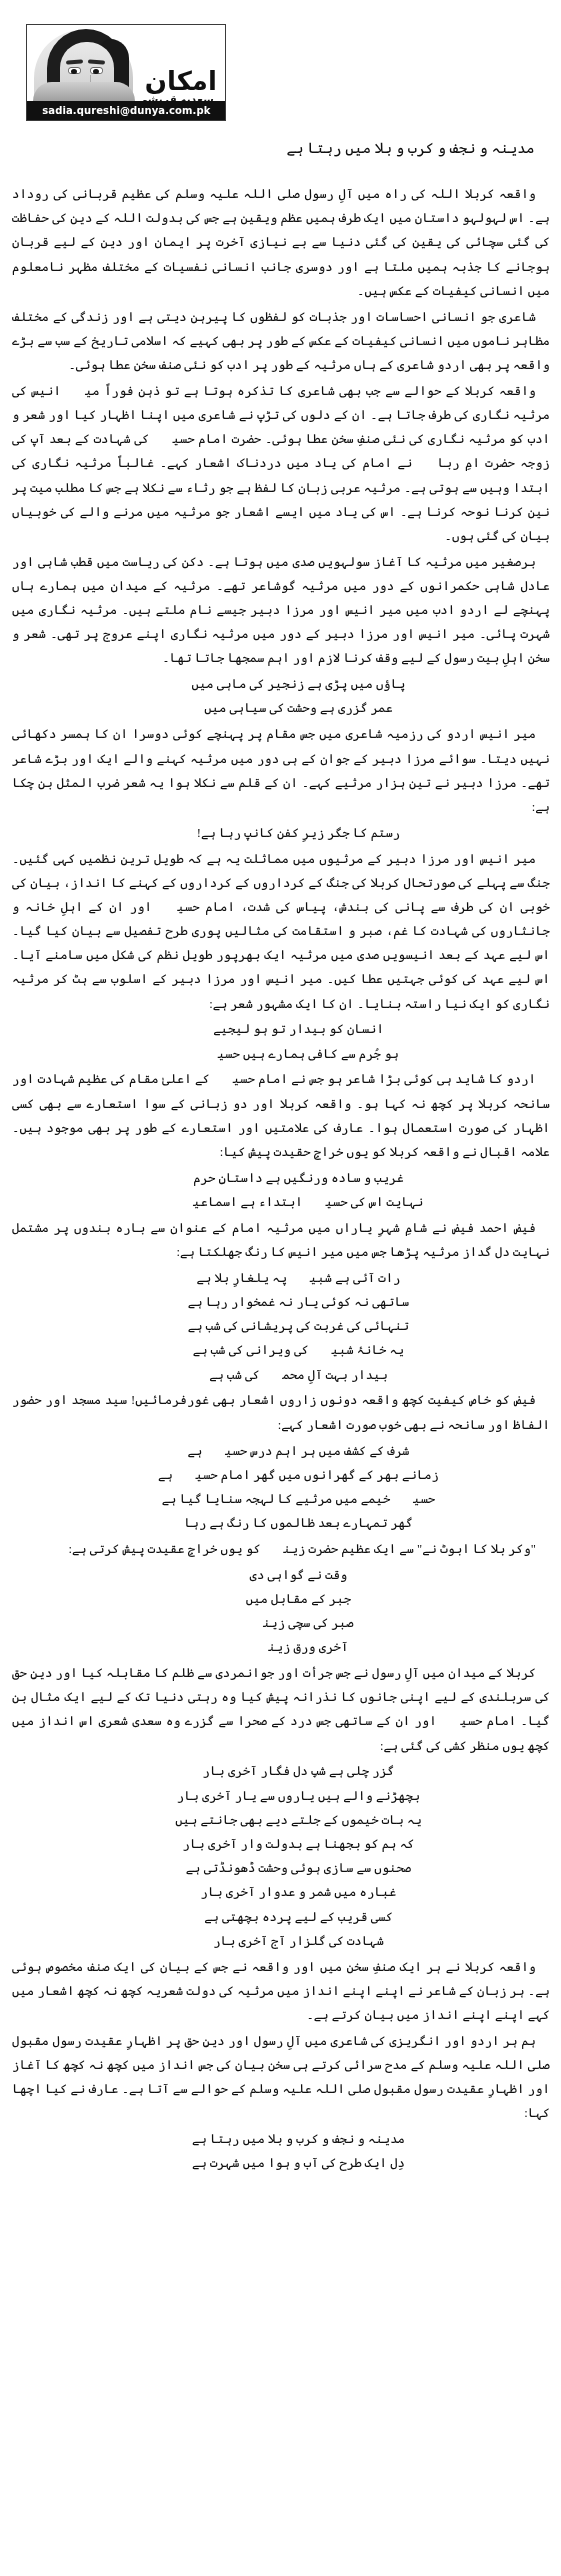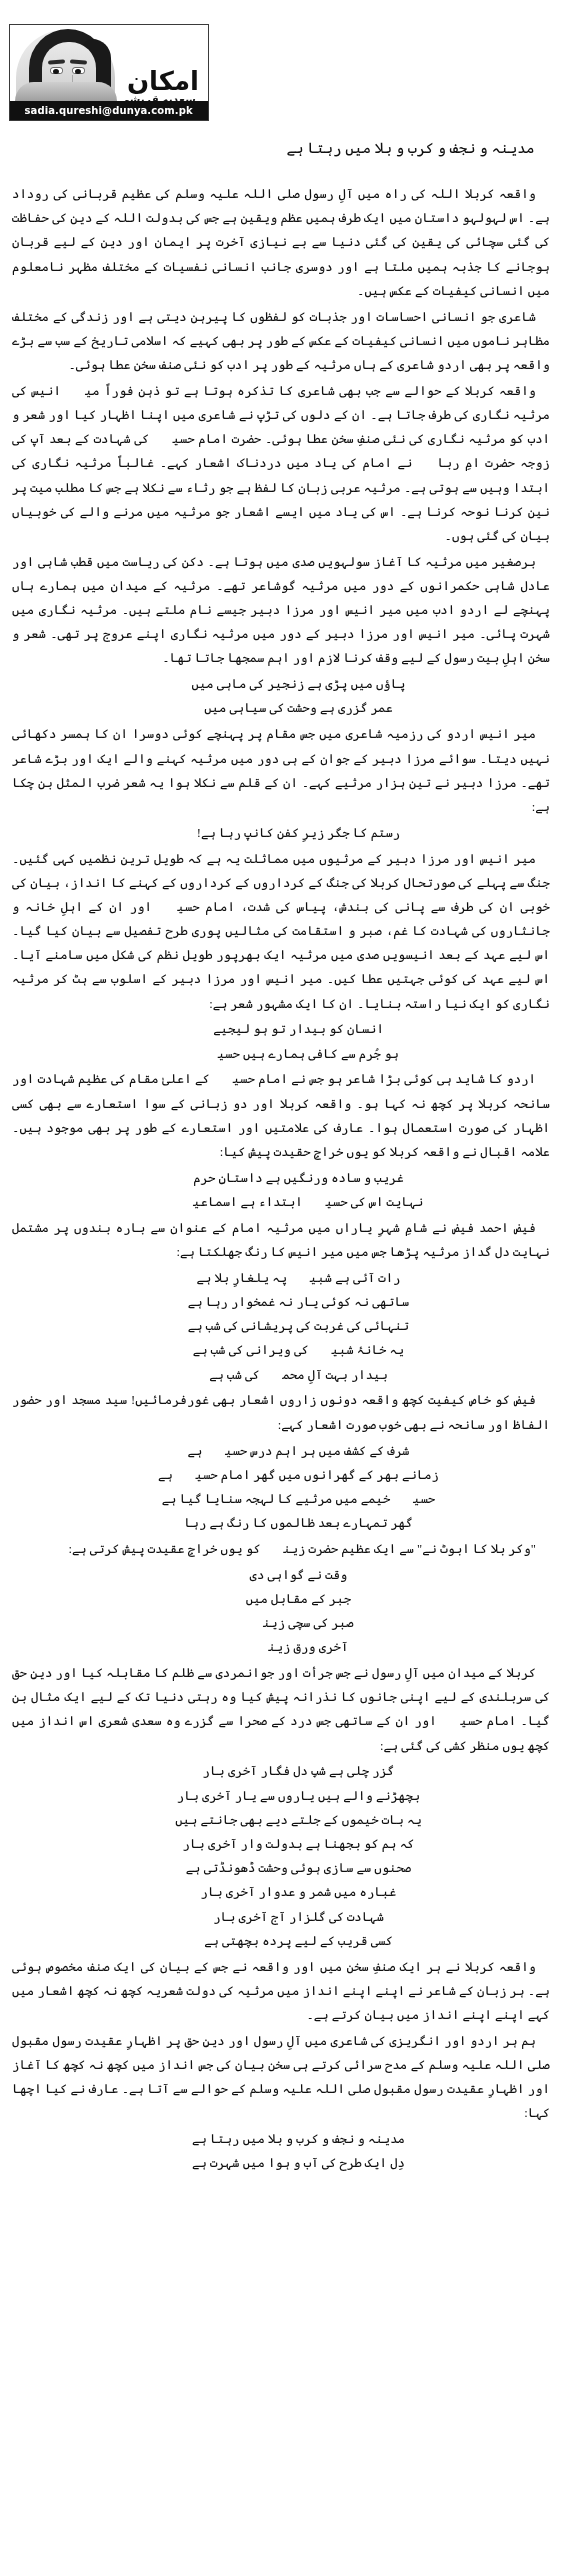--- a/index.html
+++ b/index.html
@@ -24,21 +24,21 @@
     box-sizing: border-box;
     padding: 0 8.6px 26px 8.6px;
   }
 
   
   .masthead {
     width: 100%;
     height: 130px;
     position: relative;
     display: flex;
-    justify-content: flex-end;
+    justify-content: flex-start;
     align-items: flex-start;
     padding-top: 24px;
     box-sizing: border-box;
   }
   .logo-box {
     width: 200px;
     height: 97px;
     border: 1.4px solid #3a3a3a;
     position: relative;
     box-sizing: border-box;
@@ -323,22 +323,22 @@
         <div class="verse">آخری ورق زینبؓ</div>
       </div>
       <p class="para">کربلا کے میدان میں آلِ رسول نے جس جرأت اور جوانمردی سے ظلم کا مقابلہ کیا اور دینِ حق کی سربلندی کے لیے اپنی جانوں کا نذرانہ پیش کیا وہ رہتی دنیا تک کے لیے ایک مثال بن گیا۔ امام حسینؓ اور ان کے ساتھی جس درد کے صحرا سے گزرے وہ سعدی شعری اس انداز میں کچھ یوں منظر کشی کی گئی ہے:</p>
       <div class="verse-block">
         <div class="verse">گزر چلی ہے شبِ دل فگار آخری بار</div>
         <div class="verse">بچھڑنے والے ہیں یاروں سے یار آخری بار</div>
         <div class="verse">یہ بات خیموں کے جلتے دیے بھی جانتے ہیں</div>
         <div class="verse">کہ ہم کو بجھنا ہے بدولت وار آخری بار</div>
         <div class="verse">صحنوں سے سازی ہوئی وحشت ڈھونڈتی ہے</div>
         <div class="verse">غبارہ میں شمر و عدوار آخری بار</div>
+        <div class="verse">کسی قریب کے لیے پردہ بچھتی ہے</div>
         <div class="verse">شہادت کی گلزار آج آخری بار</div>
-        <div class="verse">کسی قریب کے لیے پردہ بچھتی ہے</div>
       </div>
       <p class="para">واقعہ کربلا نے ہر ایک صنفِ سخن میں اور واقعہ نے جس کے بیان کی ایک صنف مخصوص ہوئی ہے۔ ہر زبان کے شاعر نے اپنے اپنے انداز میں مرثیہ کی دولت شعریہ کچھ نہ کچھ اشعار میں کہے اپنے اپنے انداز میں بیان کرتے ہے۔</p>
       <p class="para">ہم ہر اردو اور انگریزی کی شاعری میں آلِ رسول اور دینِ حق پر اظہارِ عقیدت رسول مقبول صلی اللہ علیہ وسلم کے مدح سرائی کرتے ہی سخن بیان کی جس انداز میں کچھ نہ کچھ کا آغاز اور اظہارِ عقیدت رسول مقبول صلی اللہ علیہ وسلم کے حوالے سے آتا ہے۔ عارف نے کیا اچھا کہا:</p>
       <div class="verse-block">
         <div class="verse">مدینہ و نجف و کرب و بلا میں رہتا ہے</div>
         <div class="verse">دِل ایک طرح کی آب و ہوا میں شہرت ہے</div>
       </div>
     </div>
 
 </div>

